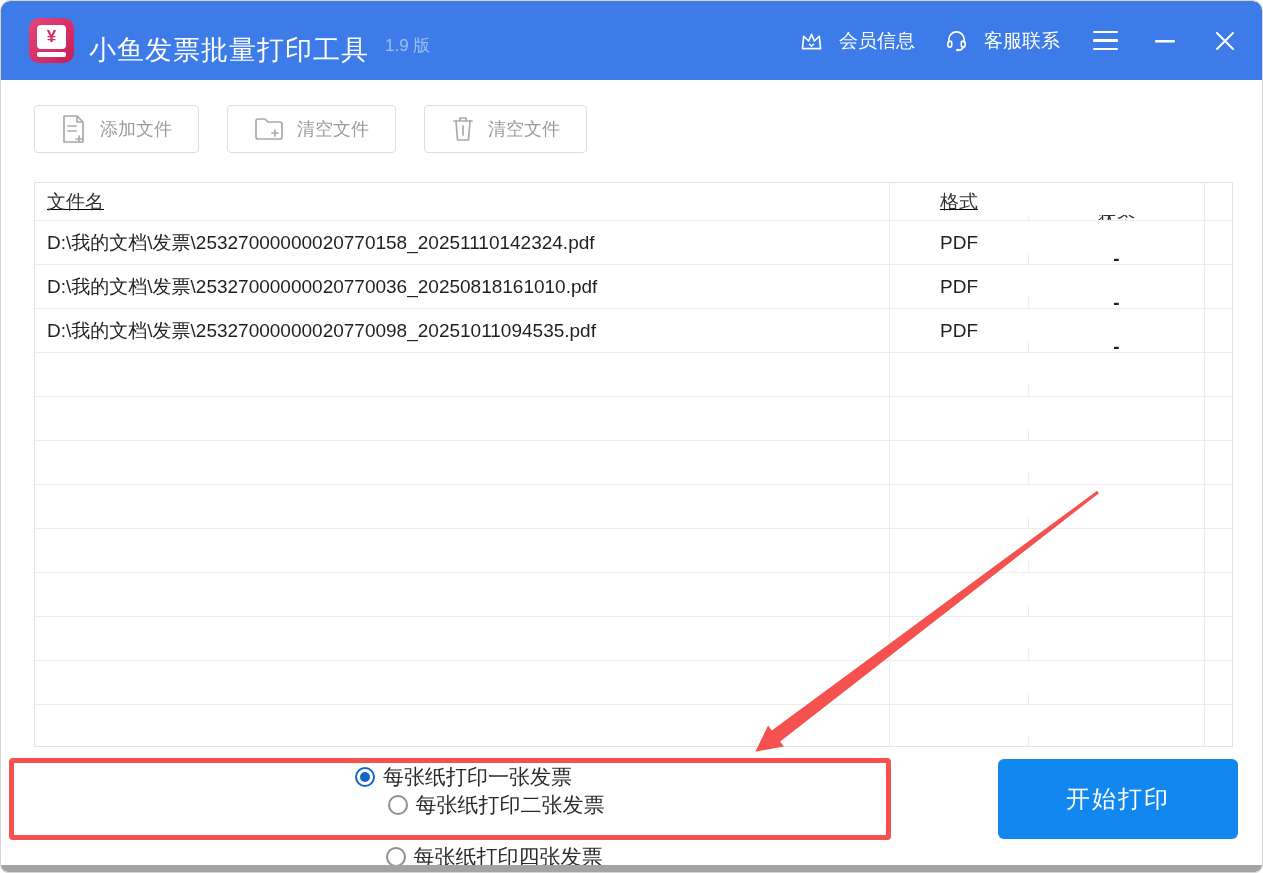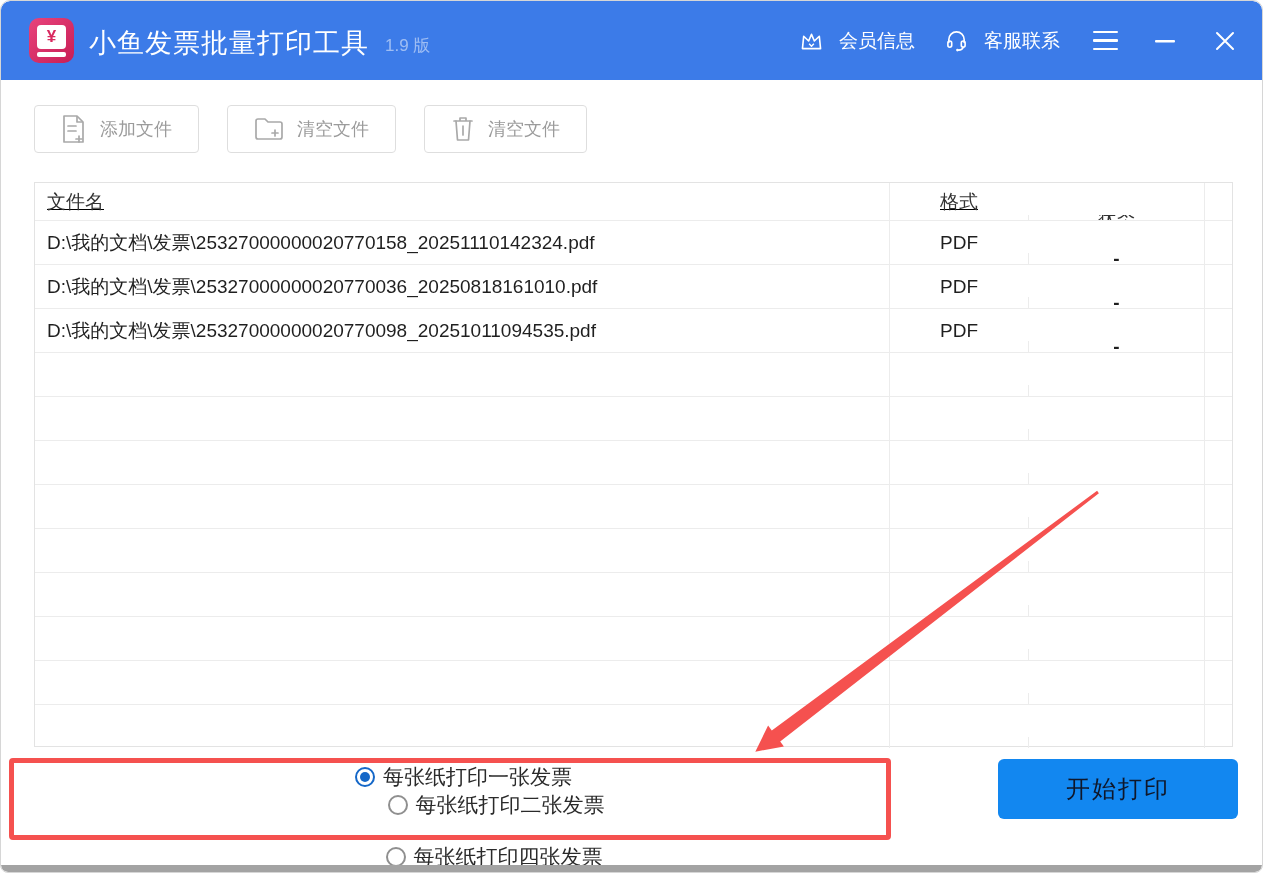--- a/index.html
+++ b/index.html
@@ -29,21 +29,21 @@
     border-radius:10px; display:flex; flex-direction:column;
     align-items:center; justify-content:center; gap:3px;
   }
   .app-icon .inner-doc {
     width:29px; height:24px; background:#fff; border-radius:4px;
     display:flex; align-items:center; justify-content:center;
     color:#d9295f; font-weight:bold; font-size:17px; line-height:1;
   }
   .app-icon .inner-bar { width:29px; height:5px; background:#fff; border-radius:2px; }
   .title-text {
-    position:absolute; left:88px; top:24px; color:#ffffff;
+    position:absolute; left:88px; top:31px; color:#ffffff;
     font-size:27px; font-weight:500; letter-spacing:1px; white-space:nowrap;
   }
   .version-text {
     position:absolute; left:384px; top:33px; color:rgba(255,255,255,0.5);
     font-size:17px; white-space:nowrap;
   }
   .titlebar-right {
     position:absolute; right:22px; top:0; height:79px;
     display:flex; align-items:center; gap:30px;
   }
@@ -92,23 +92,23 @@
     width:20px; height:20px; border-radius:50%;
     border:2px solid #8f8f8f; background:#fff; position:relative; flex:0 0 20px;
   }
   .radio-item.checked .radio-circle { border-color:#1467c8; }
   .radio-item.checked .radio-circle::after {
     content:""; position:absolute; left:3px; top:3px; width:10px; height:10px;
     border-radius:50%; background:#1467c8;
   }
 
   .start-btn {
-    position:absolute; left:997px; top:758px; width:240px; height:60px;
+    position:absolute; left:997px; top:758px; width:240px; height:80px;
     background:#1287f0; border:none; border-radius:6px;
-    color:#0f172a; font-size:24px; letter-spacing:2px;
+    color:#ffffff; font-size:24px; letter-spacing:2px;
     display:flex; align-items:center; justify-content:center;
     font-family:Liberation Sans, sans-serif;
   }
 
   
   .arrow-overlay { position:absolute; left:0; top:0; width:1263px; height:873px; pointer-events:none; }
 </style>
 </head>
 <body>
 

